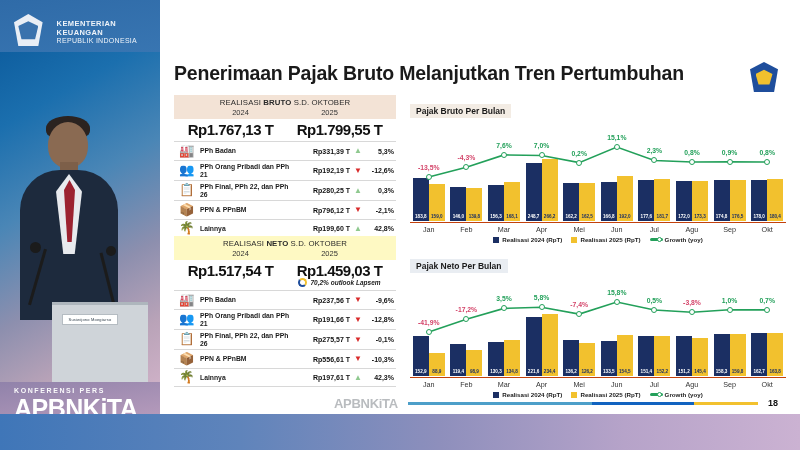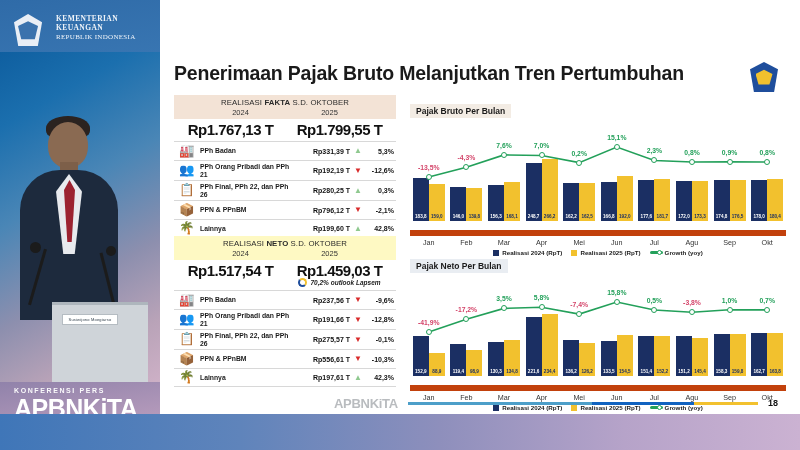--- a/index.html
+++ b/index.html
@@ -29,21 +29,21 @@
   .sp-tie{position:absolute;left:64px;top:128px;width:11px;height:62px;background:#9c2230;clip-path:polygon(50% 0,100% 16%,70% 100%,30% 100%,0 16%);}
   .podium{position:absolute;left:52px;top:250px;width:96px;height:80px;background:#cfd4d9;border-top:3px solid #aeb6bd;}
   .podium-plate{position:absolute;left:62px;top:262px;width:56px;height:11px;background:#ffffff;border:1px solid #b5bcc2;}
   .podium-plate span{display:block;font-size:4px;text-align:center;color:#33404d;line-height:9px;letter-spacing:.2px;}
   .mic1{position:absolute;left:36px;top:196px;width:3px;height:58px;background:#1b1b1b;transform:rotate(16deg);}
   .mic1b{position:absolute;left:30px;top:190px;width:11px;height:11px;border-radius:50%;background:#1b1b1b;}
   .mic2{position:absolute;left:106px;top:200px;width:3px;height:54px;background:#1b1b1b;transform:rotate(-14deg);}
   .mic2b{position:absolute;left:106px;top:194px;width:10px;height:10px;border-radius:50%;background:#1b1b1b;}
 
   
-  .min-logo { position:absolute; left:14px; top:14px; display:flex; align-items:flex-start; gap:14px;font-family:Liberation Serif, serif; }
+  .min-logo { position:absolute; left:14px; top:14px; display:flex; align-items:flex-end; gap:14px; }
   .min-seal {
     width:30px; height:32px; background:#e9eef5;
     clip-path:polygon(50% 0,100% 26%,85% 100%,15% 100%,0 26%);
     position:relative; display:flex; align-items:center; justify-content:center;
   }
   .min-seal-in{width:20px;height:20px;background:#3a72ad;clip-path:polygon(50% 6%,100% 30%,84% 96%,16% 96%,0 30%);}
   .min-text { color:#eef3f9; line-height:1.25; }
   .min-text .l1{font-size:7.5px;font-weight:bold;letter-spacing:.4px;}
   .min-text .l2{font-size:7px;letter-spacing:.3px;}
 
@@ -123,21 +123,21 @@
     font-size:4.6px; font-weight:bold; white-space:nowrap;
   }
   .bar.b24 .bval { color:#ffffff; }
   .bar.b25 .bval { color:#1b2f63; }
 
   .line-svg { position:absolute; left:0; top:0; width:100%; height:100%; overflow:visible; }
   .glab { position:absolute; font-size:6.8px; font-weight:bold; white-space:nowrap; transform:translateX(-50%); }
   .g-pos { color:#23a05a; }
   .g-neg { color:#d4456a; }
 
-  .xaxis { display:flex; border-top:6px solid #c2410c; margin-top:9px; }
+  .xaxis { display:flex; border-top:1px solid #c2410c; margin-top:1px; }
   .xaxis div { flex:1; text-align:center; font-size:7.2px; color:#333; padding-top:2px; }
 
   .legend { display:flex; justify-content:center; align-items:center; gap:9px; margin-top:2px; }
   .lg { display:flex; align-items:center; gap:3px; font-size:6.2px; font-weight:bold; color:#1a1a1a; }
   .lg .sq { width:6px; height:6px; }
   .lg .sq.n { background:#1b2f63; }
   .lg .sq.y { background:#f2c12e; }
   .lg .ln { width:13px; height:3px; background:#23a05a; border-radius:2px; }
   .lg .ln-dot { width:5px;height:5px;border-radius:50%;background:#fff;border:1.4px solid #23a05a;margin-left:-9px; }
 
@@ -198,21 +198,21 @@
 
   <div class="canvas">
 
     <div class="title">Penerimaan Pajak Bruto Melanjutkan Tren Pertumbuhan</div>
     <div class="djp-logo">
       <div class="djp-in"></div>
     </div>
 
     <div class="panel panel-bruto">
       <div class="panel-head">
-        <span>REALISASI </span><b>FAKTA</b><span> S.D. OKTOBER</span>
+        <span>REALISASI </span><b>BRUTO</b><span> S.D. OKTOBER</span>
       </div>
       <div class="yr-row">
         <span>2024</span>
         <span>2025</span>
       </div>
       <div class="totals">
         <div class="tot">Rp1.767,13 T</div>
         <div class="tot right">Rp1.799,55 T</div>
       </div>
       <div class="rows" id="bruto-rows">

